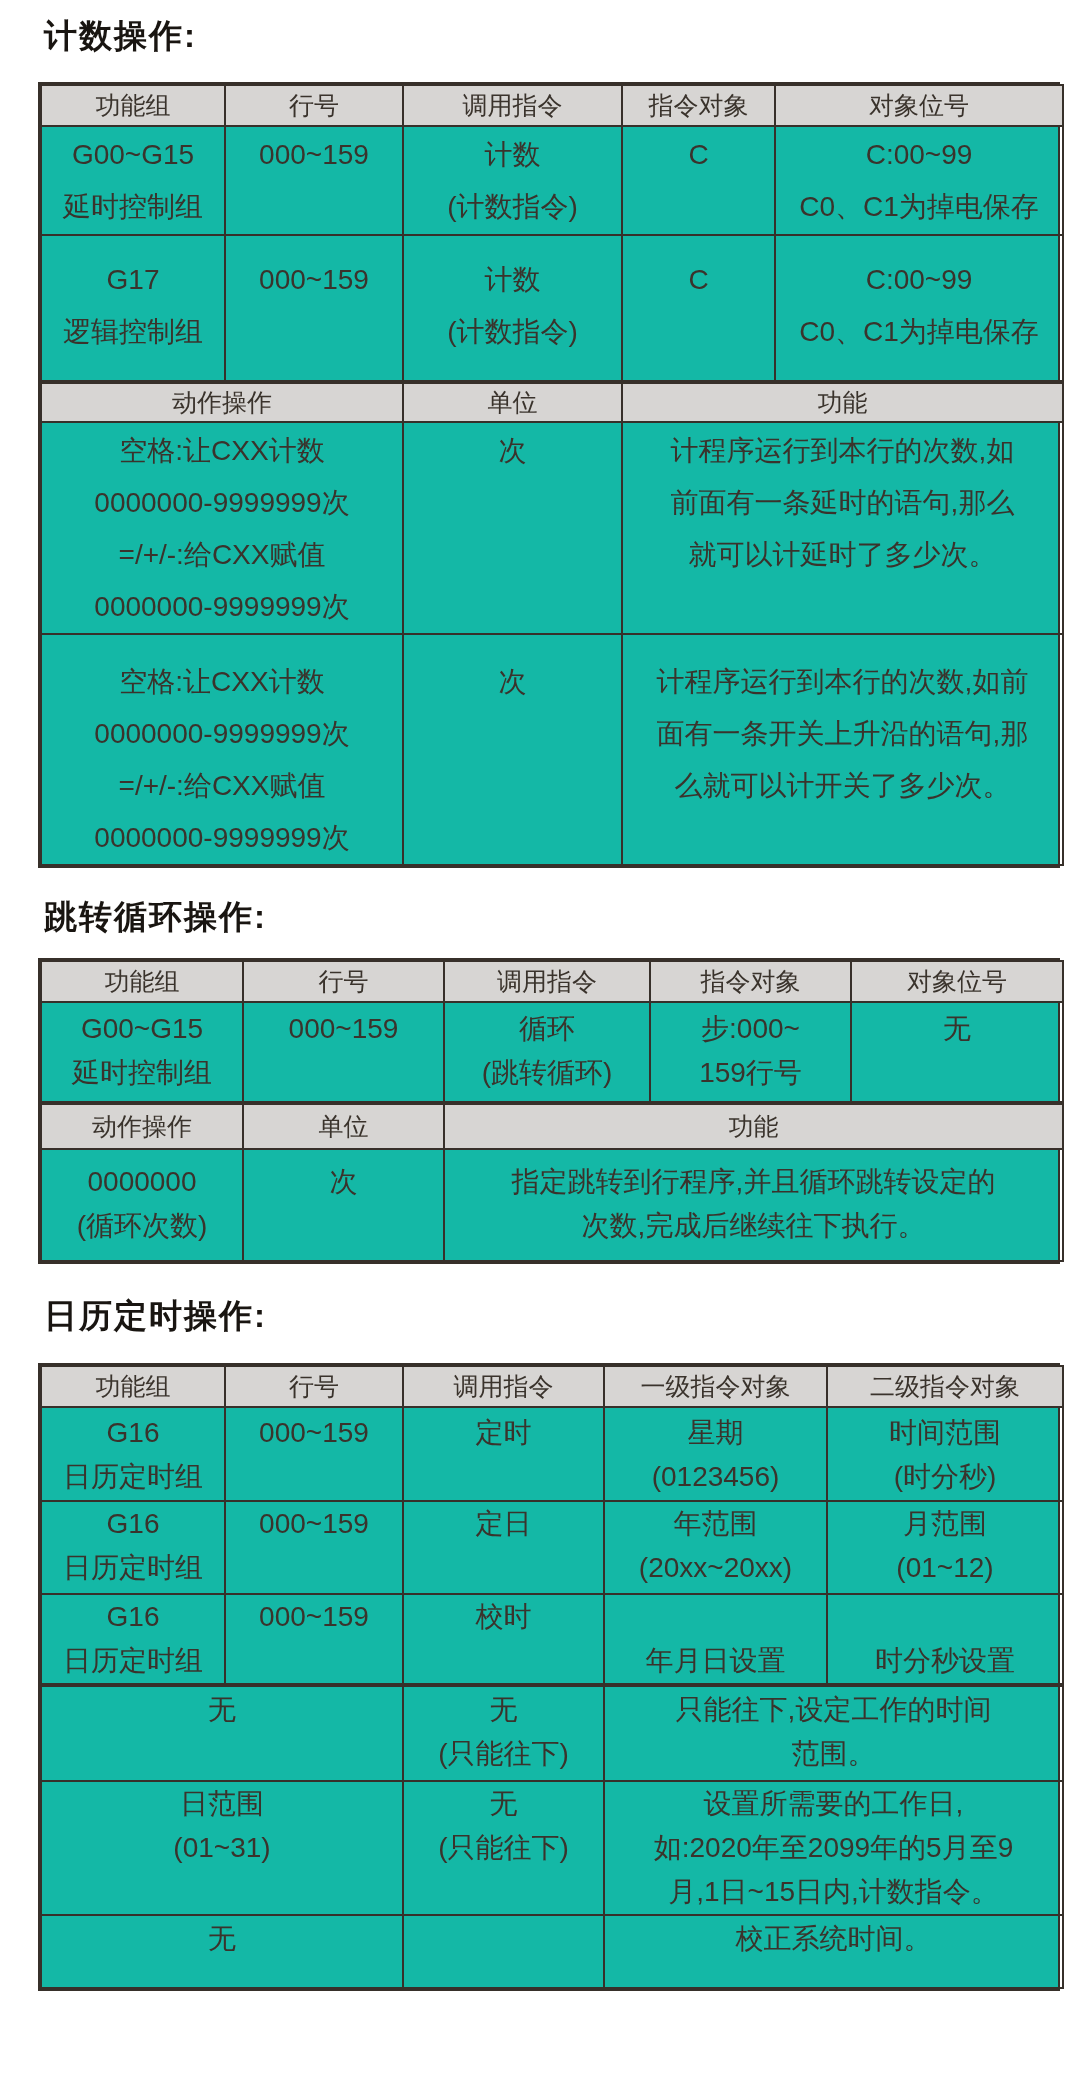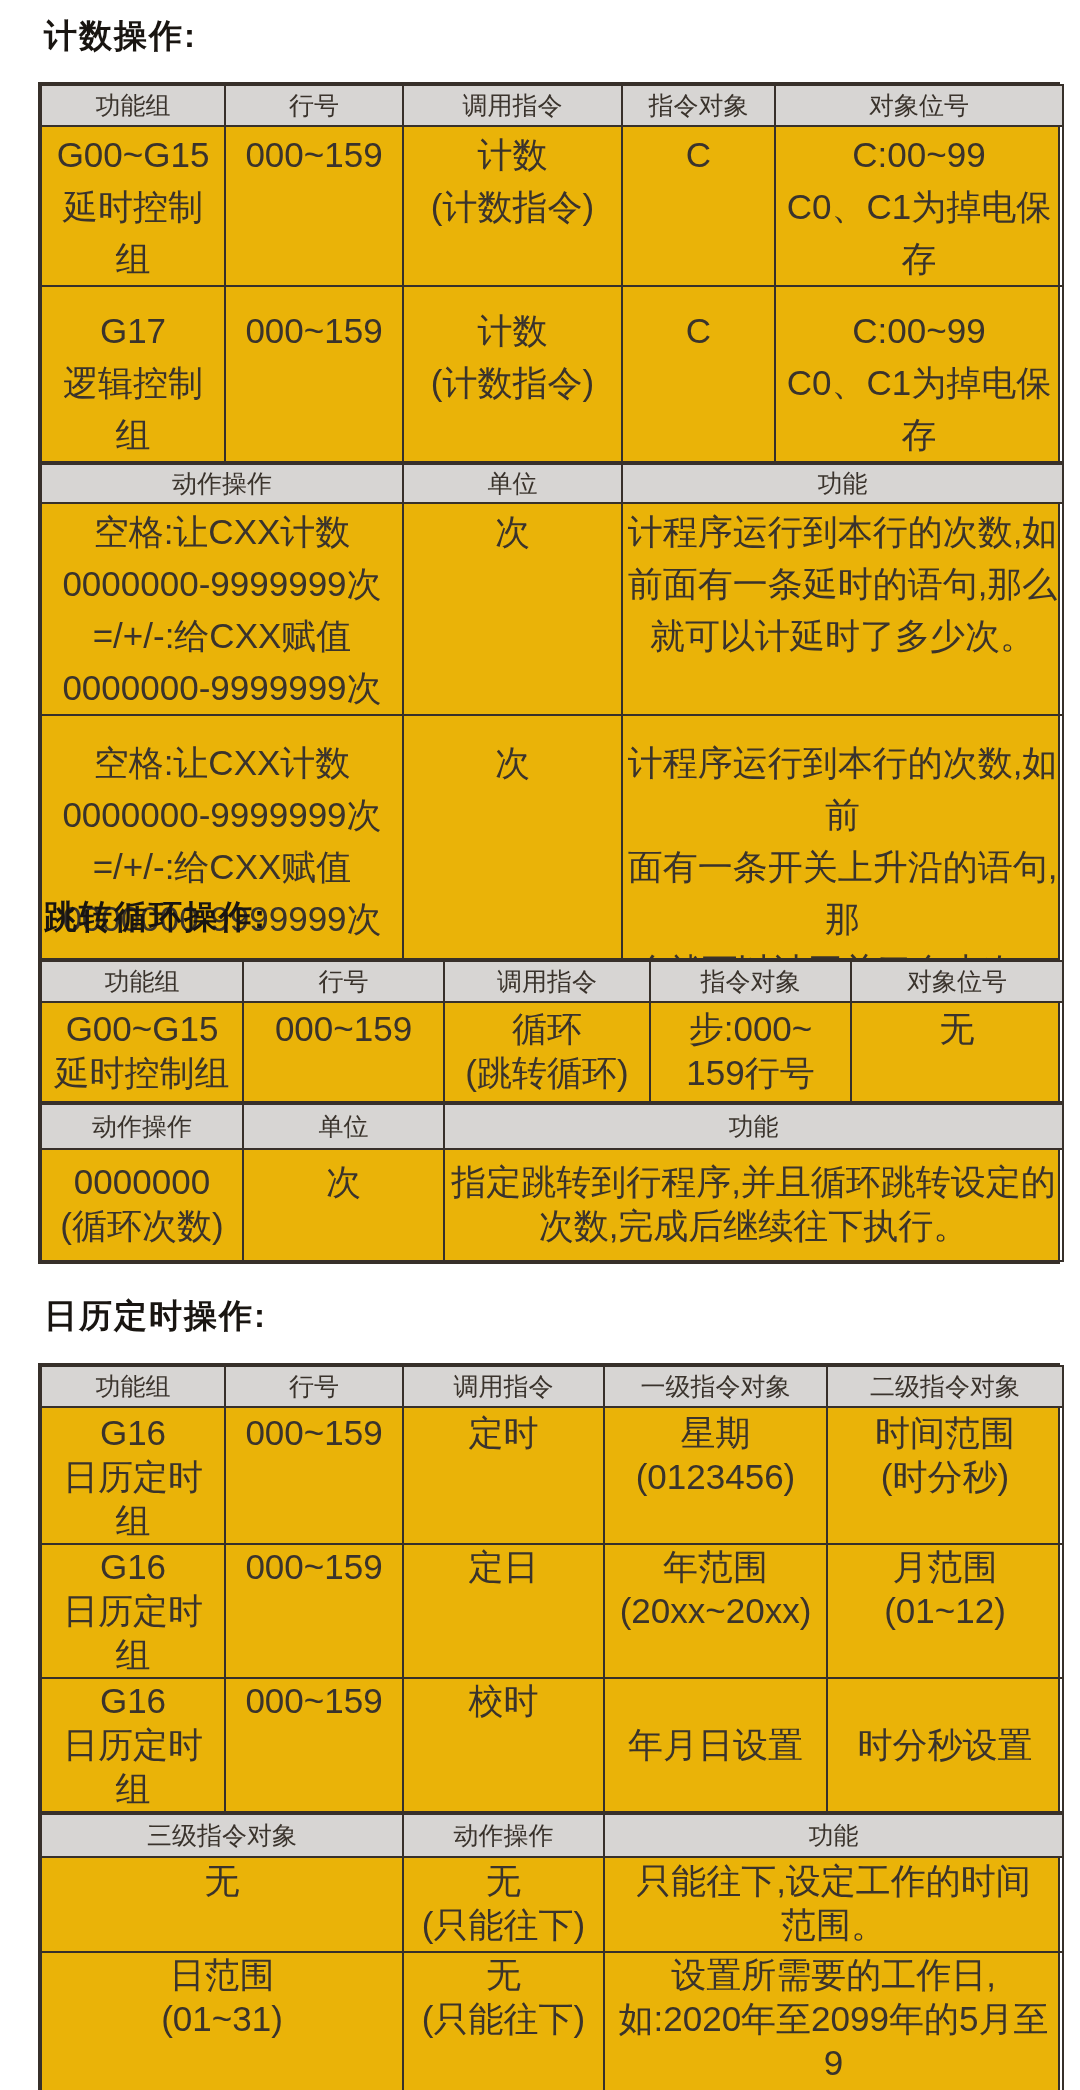--- a/index.html
+++ b/index.html
@@ -7,32 +7,32 @@
     width:1080px;height:2090px;position:relative;background:#ffffff;
     font-family:"Liberation Sans","DejaVu Sans",sans-serif;
     color:#3a332c;
   }
   .sec-title{
     position:absolute;left:44px;font-size:33px;font-weight:bold;
     color:#191511;letter-spacing:2px;line-height:40px;white-space:pre;
   }
   .tbl-wrap{
     position:absolute;left:38px;width:1022px;box-sizing:border-box;
-    border:2px solid #37302a;background:#eab308;
+    border:2px solid #37302a;background:#14b8a6;
   }
   table{border-collapse:collapse;width:100%;table-layout:fixed;}
   th,td{
     border:2px solid #37302a;text-align:center;padding:0 4px;
     white-space:pre-line;overflow:hidden;box-sizing:border-box;
   }
   th{
     background:#d7d5d3;font-weight:normal;font-size:25px;
     height:41px;vertical-align:middle;
   }
-  td{font-size:35px;vertical-align:top;}
+  td{font-size:28px;vertical-align:top;}
   .t1 td{line-height:52px;}
   .t2 td{line-height:44px;}
   .t3 td{line-height:44px;}
   
   .t1 .r1 td{height:109px;padding-top:2px;}
   .t1 .r2 td{height:146px;padding-top:18px;}
   .t1 .r3 td{height:208px;padding-top:2px;}
   .t1 .r4 td{height:230px;padding-top:21px;}
   .t2 .r1 td{height:100px;padding-top:4px;}
   .t2 .r2 td{height:112px;padding-top:10px;}
@@ -227,25 +227,20 @@
     </tr>
   </tbody>
     </table>
   <table>
     <colgroup>
         <col style="width:362px">
         <col style="width:201px">
         <col style="width:459px">
       </colgroup>
     <tbody>
-        <tr class="sub">
-      <th>三级指令对象</th>
-      <th>动作操作</th>
-      <th>功能</th>
-    </tr>
     <tr class="r4">
       <td>无</td>
       <td>无
 (只能往下)</td>
       <td>只能往下,设定工作的时间
 范围。</td>
     </tr>
     <tr class="r5">
       <td>日范围
 (01~31)</td>

